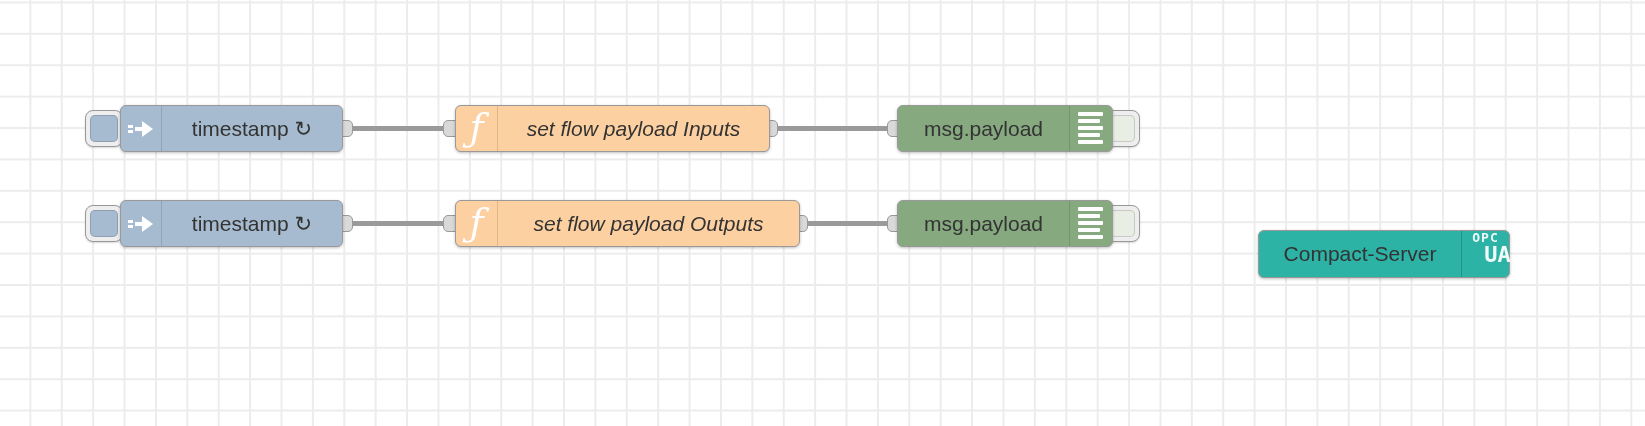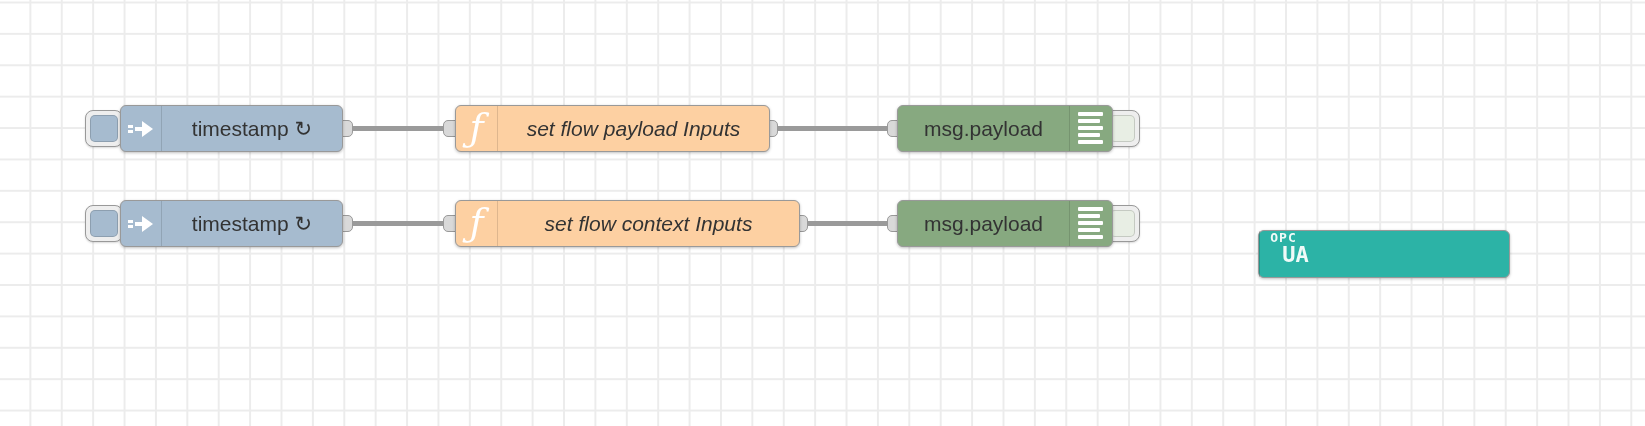--- a/index.html
+++ b/index.html
@@ -159,38 +159,39 @@
           </g>
         </svg>
     </div>
     <div class="label">timestamp ↻</div>
   </div>
 
   <div class="node node-function" style="left:455px;top:200px;width:345px">
     <div class="icon-region icon-left function-icon-region">
       <span class="fn-glyph">ƒ</span>
     </div>
-    <div class="label">set flow context Inputs</div>
+    <div class="label">set flow payload Outputs</div>
   </div>
 
   <div class="node node-debug" style="left:897px;top:200px;width:216px">
     <div class="label">msg.payload</div>
     <div class="icon-region icon-right debug-icon-region">
       <svg width="26" height="33" viewBox="0 0 26 33">
           <g fill="#ffffff">
             <rect x="0" y="0" width="25" height="4" rx="1"></rect>
             <rect x="0" y="7" width="22" height="4" rx="1"></rect>
             <rect x="0" y="14" width="25" height="4" rx="1"></rect>
             <rect x="0" y="21" width="22" height="4" rx="1"></rect>
             <rect x="0" y="28" width="25" height="4" rx="1"></rect>
           </g>
         </svg>
     </div>
   </div>
 
   <div class="node node-opcua" style="left:1258px;top:230px;width:252px">
+    <div class="label">Compact-Server</div>
     <div class="opcua-badge">
       <span class="l1">OPC</span>
       <span class="l2">UA</span>
     </div>
   </div>
 
 </div>
 
 </body></html>

